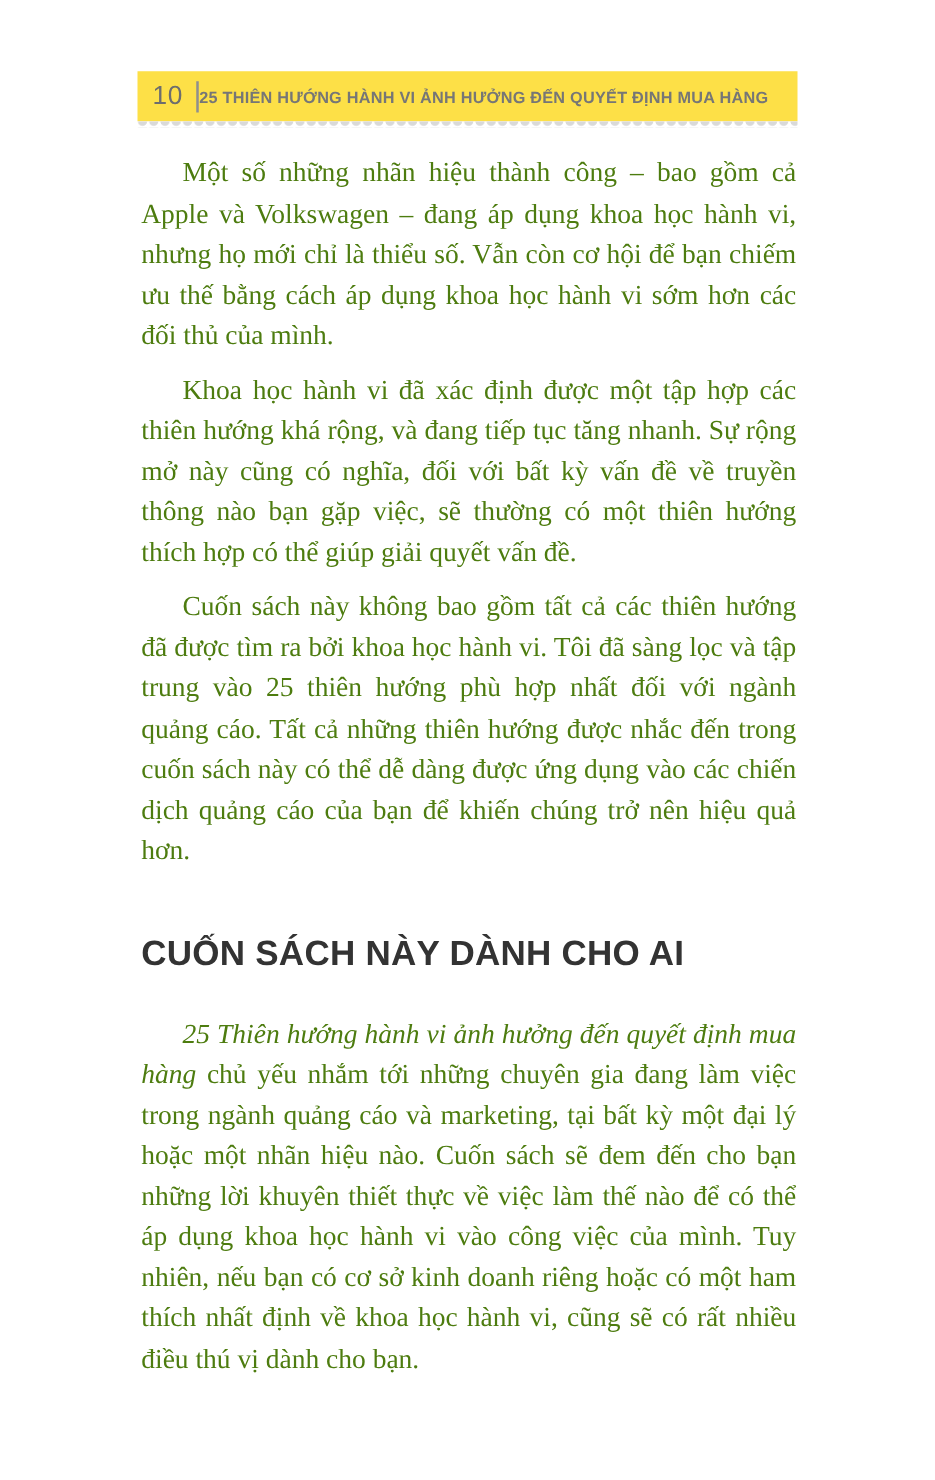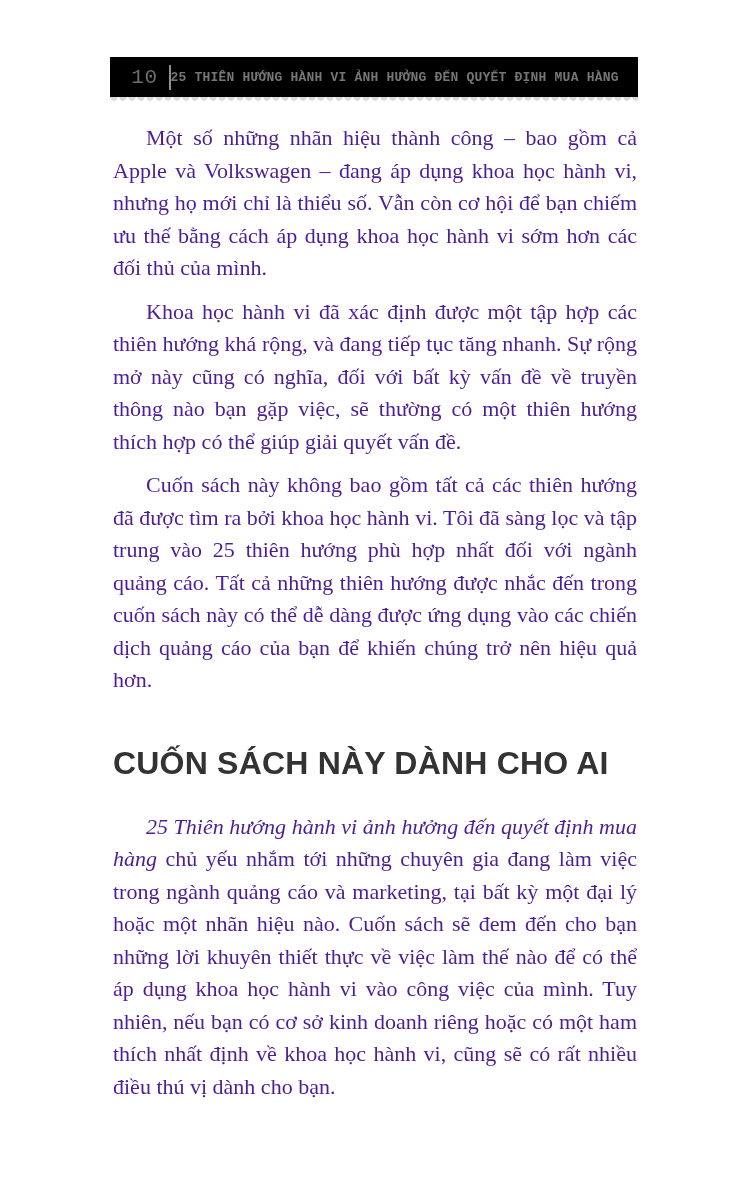--- a/index.html
+++ b/index.html
@@ -15,27 +15,27 @@
     overflow: hidden;
     font-family: "Liberation Serif", "DejaVu Serif", serif;
   }
   
   .header-bar {
     position: absolute;
     left: 110px;
     top: 57px;
     width: 528px;
     height: 40px;
-    background: #000000;
+    background: #fde047;
     box-sizing: border-box;
     display: flex;
     align-items: center;
-    justify-content: center;
+    justify-content: flex-start;
     padding: 0 10px 0 12px;
-    font-family: Liberation Mono, monospace;
+    font-family: Liberation Sans, sans-serif;
   }
   .header-left {
     display: flex;
     align-items: center;
   }
   .page-num {
     font-size: 21px;
     color: #6d6d6d;
     letter-spacing: 0.5px;
   }
@@ -71,26 +71,26 @@
     top: 122px;
     width: 524px;
     color: #303030;
   }
   .para {
     margin: 0 0 11px 0;
     font-size: 22px;
     line-height: 32.5px;
     text-align: justify;
     text-indent: 33px;
-    color: #4c1d95;
+    color: #4d7c0f;
   }
   .section-heading {
     margin: 48px 0 30px 0;
     font-family: "Liberation Sans", "DejaVu Sans", sans-serif;
-    font-size: 32px;
+    font-size: 28px;
     font-weight: 700;
     line-height: 36px;
     color: #333333;
     letter-spacing: 0.2px;
     text-align: left;
   }
   .book-title-italic {
     font-style: italic;
   }
 </style>

